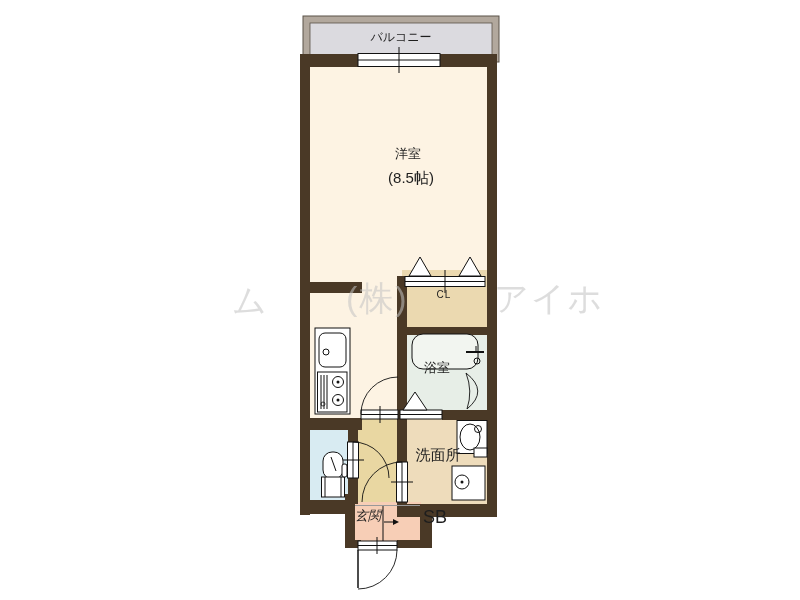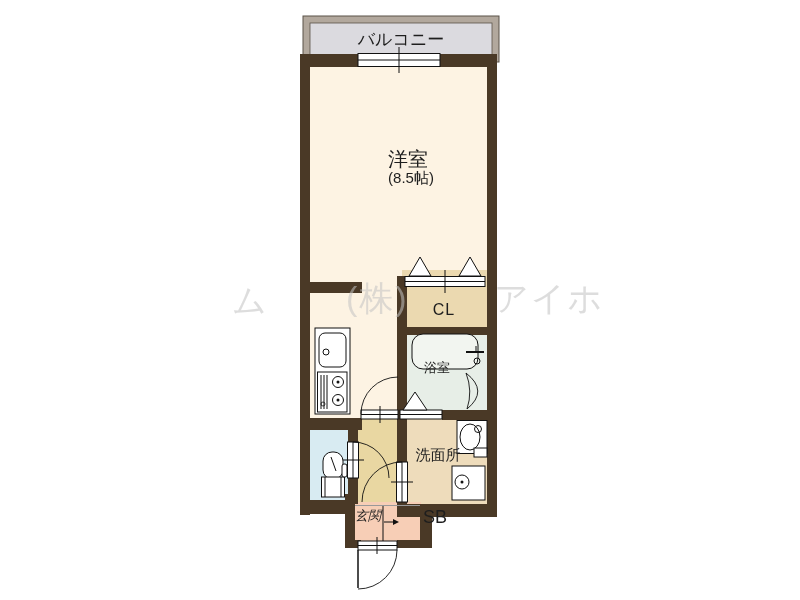--- a/index.html
+++ b/index.html
@@ -149,26 +149,26 @@
     </g>
     <g>
       <rect x="358" y="541" width="39" height="9" fill="#ffffff" stroke="#111" stroke-width="1"></rect>
       <line x1="358" y1="545.5" x2="397" y2="545.5" stroke="#111" stroke-width="1"></line>
       <line x1="377" y1="537" x2="377" y2="554" stroke="#111" stroke-width="1"></line>
       <line x1="358" y1="550" x2="358" y2="588" stroke="#111" stroke-width="1.5"></line>
       <path d="M397 550 A 39 39 0 0 1 358 589" fill="none" stroke="#111" stroke-width="0.9"></path>
     </g>
   </svg>
 
-  <div class="lbl ctr" style="left:331px;top:31px;width:140px;font-size:17px;">バルコニー</div>
+  <div class="lbl ctr" style="left:331px;top:31px;width:140px;font-size:12px;">バルコニー</div>
 
-  <div class="lbl ctr" style="left:348px;top:148px;width:120px;font-size:20px;">洋室</div>
+  <div class="lbl ctr" style="left:348px;top:148px;width:120px;font-size:13px;font-family:Liberation Mono, monospace;">洋室</div>
   <div class="lbl ctr" style="left:351px;top:170px;width:120px;font-size:15px;">(8.5帖)</div>
 
-  <div class="lbl ctr" style="left:414px;top:301px;width:60px;font-size:16px;letter-spacing:1px;">CL</div>
+  <div class="lbl ctr" style="left:414px;top:289px;width:60px;font-size:10px;letter-spacing:1px;">CL</div>
 
   <div class="lbl ctr" style="left:407px;top:361px;width:60px;font-size:13px;">浴室</div>
 
   <div class="lbl ctr" style="left:398px;top:447px;width:80px;font-size:15px;">洗面所</div>
 
   <div class="lbl" style="left:355px;top:509px;font-size:13px;font-style:italic;">玄関</div>
   <div class="lbl" style="left:399px;top:508px;font-size:18px;margin-left:24px;">SB</div>
 
   <div class="wm" style="left:232px;top:278px;">ム</div>
   <div class="wm" style="left:346px;top:276px;">(株)</div>

